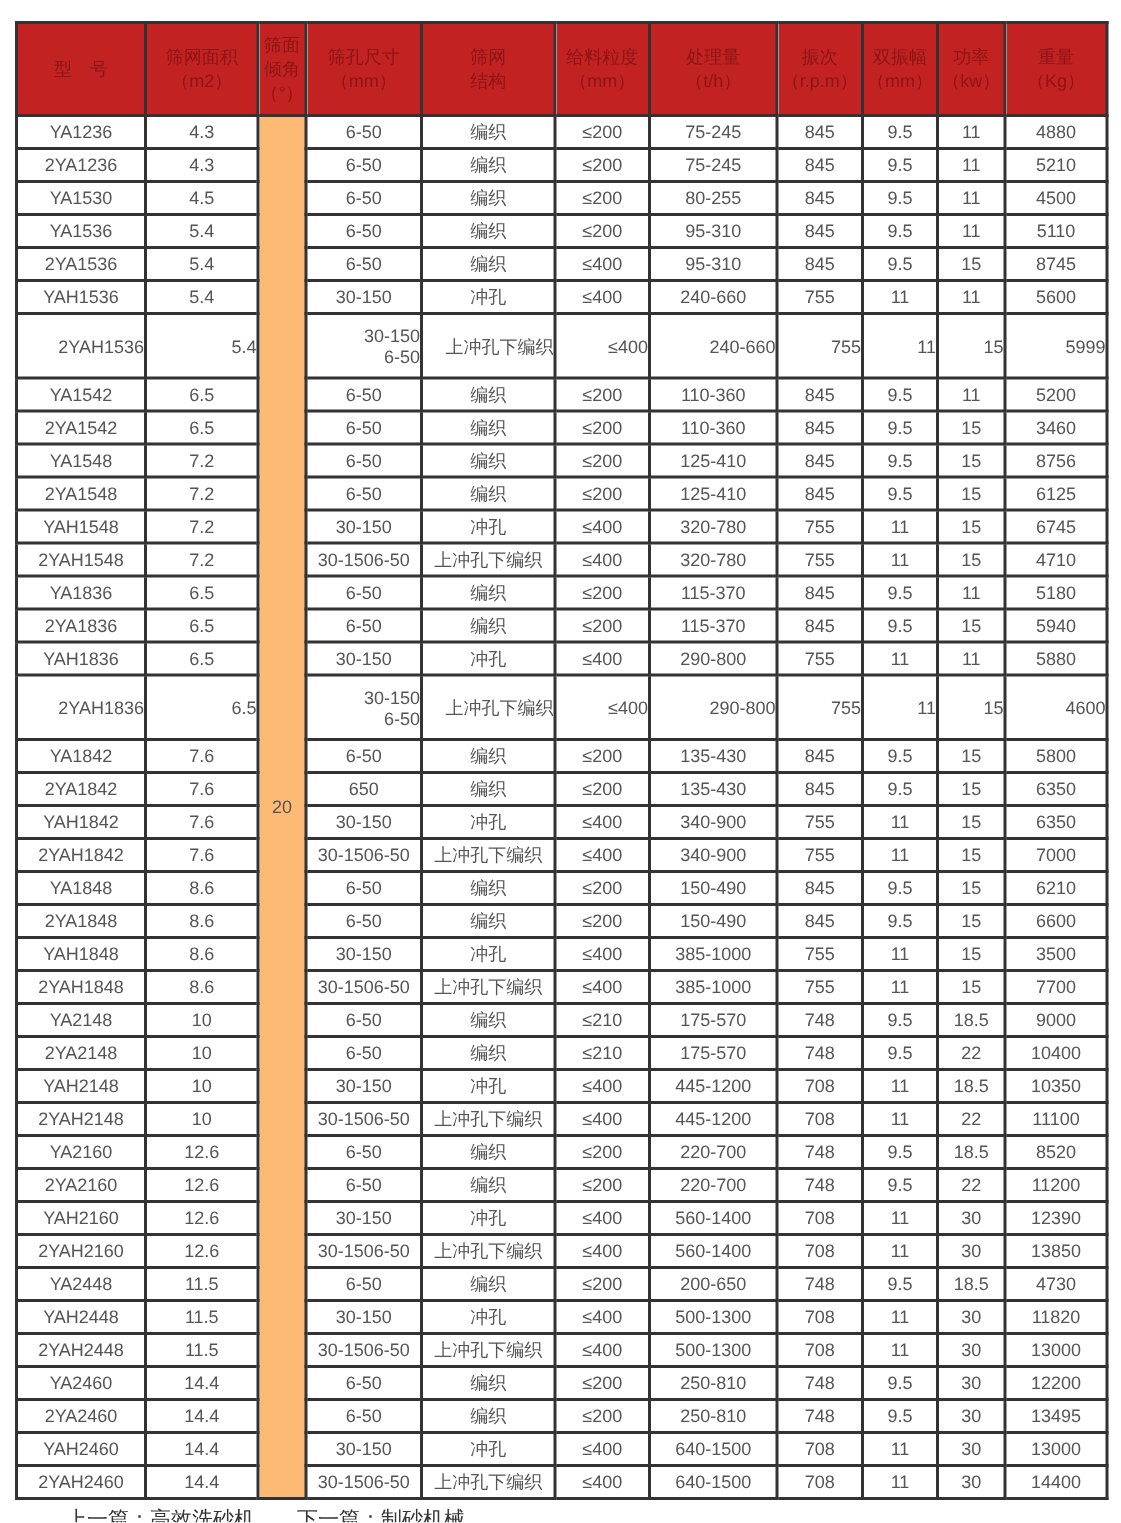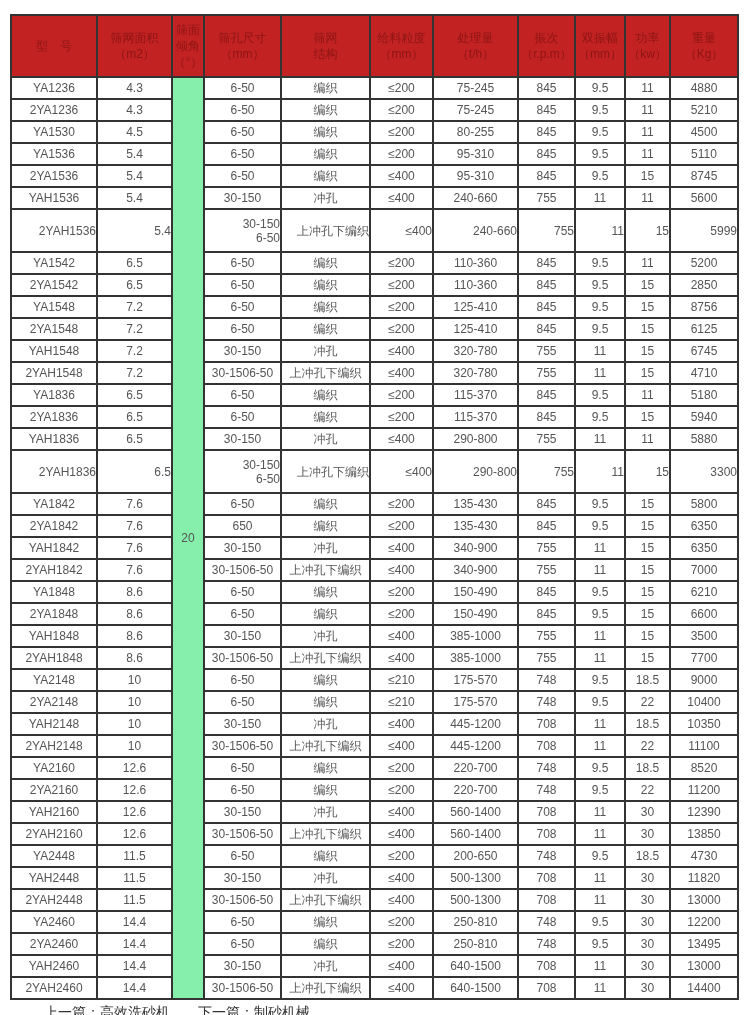--- a/index.html
+++ b/index.html
@@ -30,21 +30,21 @@
   }
   table.spec tbody td{
     color:#555555;
     font-size:12px;
     height:20px;
     line-height:14px;
     white-space:pre-line;
   }
   table.spec tbody tr.tall td{height:41px;text-align:right;}
   table.spec td.incline-cell{
-    background:#86efac;
+    background:#fdba74;
     color:#555555;
     font-size:12px;
   }
   .footer-line{
     position:absolute;
     left:44px;
     top:1004px;
     font-size:14px;
     color:#333333;
     white-space:nowrap;
@@ -220,21 +220,21 @@
         <tr>
           <td>2YA1542</td>
           <td>6.5</td>
           <td>6-50</td>
           <td>编织</td>
           <td>≤200</td>
           <td>110-360</td>
           <td>845</td>
           <td>9.5</td>
           <td>15</td>
-          <td>2850</td>
+          <td>3460</td>
         </tr>
         <tr>
           <td>YA1548</td>
           <td>7.2</td>
           <td>6-50</td>
           <td>编织</td>
           <td>≤200</td>
           <td>125-410</td>
           <td>845</td>
           <td>9.5</td>
@@ -317,21 +317,21 @@
           <td>2YAH1836</td>
           <td>6.5</td>
           <td>30-150
 6-50</td>
           <td>上冲孔下编织</td>
           <td>≤400</td>
           <td>290-800</td>
           <td>755</td>
           <td>11</td>
           <td>15</td>
-          <td>3300</td>
+          <td>4600</td>
         </tr>
         <tr>
           <td>YA1842</td>
           <td>7.6</td>
           <td>6-50</td>
           <td>编织</td>
           <td>≤200</td>
           <td>135-430</td>
           <td>845</td>
           <td>9.5</td>

